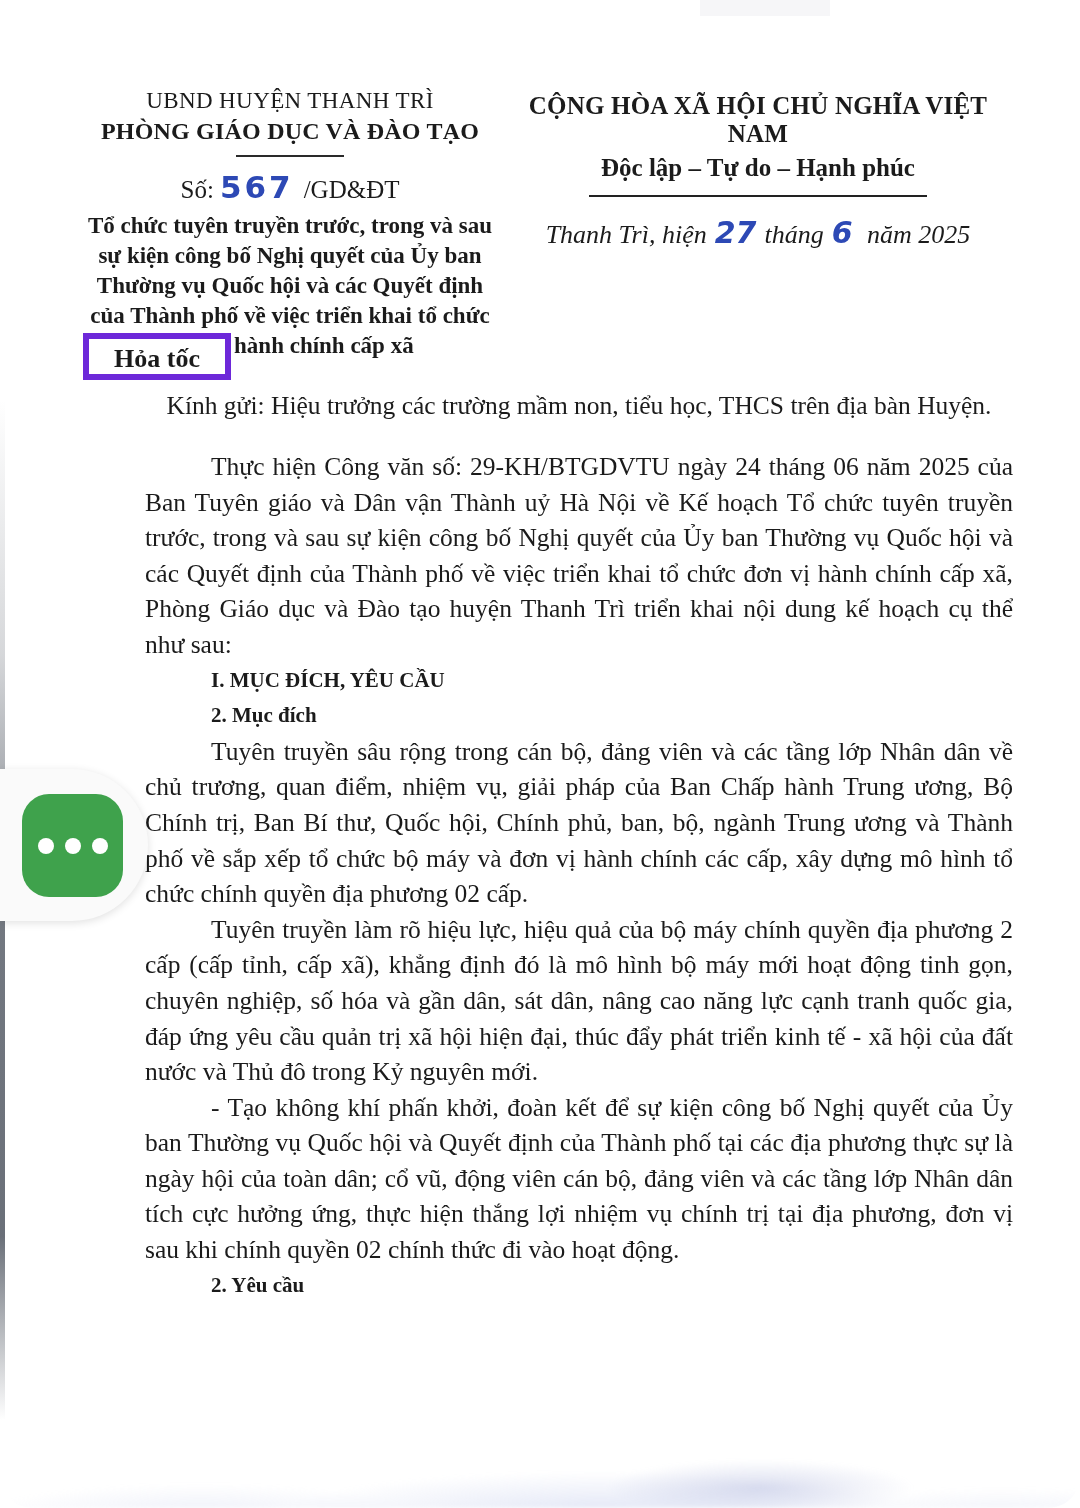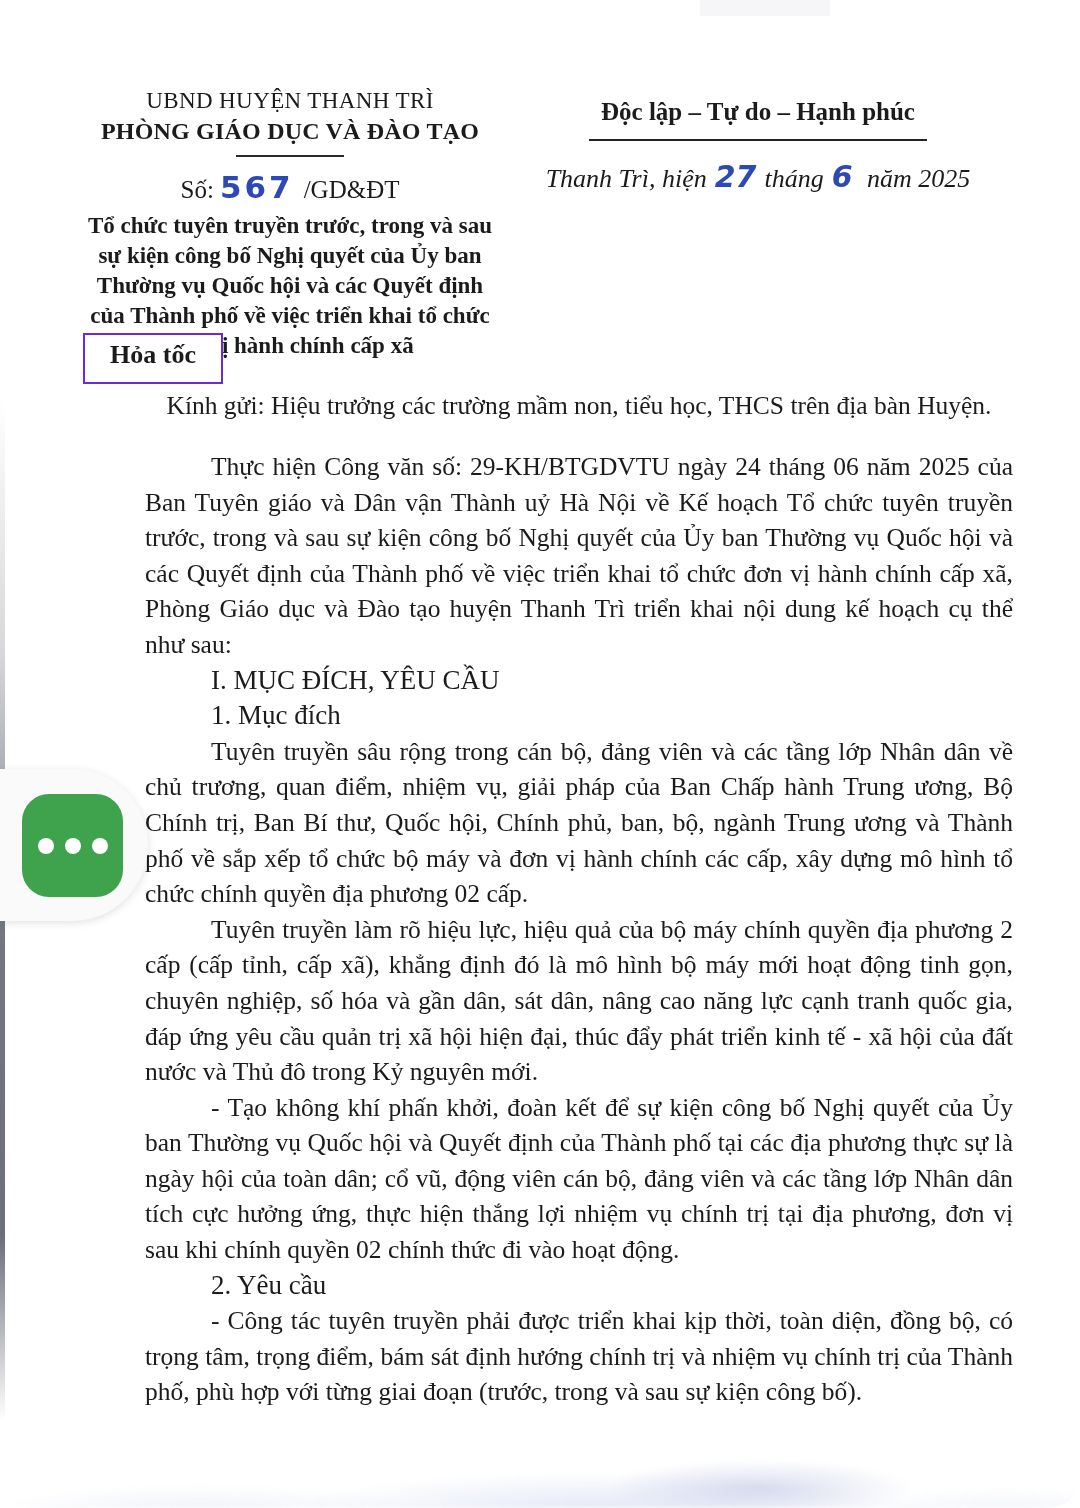--- a/index.html
+++ b/index.html
@@ -51,22 +51,22 @@
     padding: 0 12px 13px;
     border-bottom: 2.5px solid #222;
   }
   .dateline { margin-top: 18px; font-size: 26px; font-style: italic; }
   .dateline .handwritten { font-size: 30px; padding: 0 8px; }
 
   
   .urgency-box {
     position: absolute;
     left: 83px; top: 333px;
-    border: 2px solid #6d28d9;
-    padding: 5px 25px 12px;
+    border: 6px solid #6d28d9;
+    padding: 5px 25px 0;
     font-size: 26px;
     font-weight: 700;
     background: #fff;
   }
 
   
   .salutation {
     position: absolute;
     left: 145px; top: 391px; width: 868px;
     font-size: 25.5px;
@@ -76,22 +76,22 @@
     position: absolute;
     left: 145px; top: 449px; width: 868px;
     font-size: 25.5px;
     line-height: 35.6px;
   }
   .doc-body p.body-para {
     text-align: justify;
     text-indent: 66px;
   }
   .doc-body h3.body-heading {
-    font-size: 27px;
-    font-weight: 400;
+    font-size: 21px;
+    font-weight: 700;
     text-indent: 66px;
     line-height: 35.6px;
   }
 
   
   .float-pill {
     position: absolute;
     left: 0; top: 769px;
     width: 148px; height: 152px;
     background: #fafafa;
@@ -155,37 +155,37 @@
 
   <div class="header-left">
     <div class="org-parent">UBND HUYỆN THANH TRÌ</div>
     <div class="org-name">PHÒNG GIÁO DỤC VÀ ĐÀO TẠO</div>
     <div class="org-rule"></div>
     <div class="doc-number"><span>Số:</span><span class="handwritten">567</span><span>/GD&amp;ĐT</span></div>
     <div class="doc-subject">Tổ chức tuyên truyền trước, trong và sau sự kiện công bố Nghị quyết của Ủy ban Thường vụ Quốc hội và các Quyết định của Thành phố về việc triển khai tổ chức đơn vị hành chính cấp xã</div>
   </div>
 
   <div class="header-right">
+    <div class="national-title">CỘNG HÒA XÃ HỘI CHỦ NGHĨA VIỆT NAM</div>
     <div><span class="national-motto">Độc lập – Tự do – Hạnh phúc</span></div>
     <div class="dateline"><span>Thanh Trì, hiện</span><span class="handwritten">27</span><span>tháng</span><span class="handwritten">6</span> <span>năm 2025</span></div>
   </div>
 
   <div class="urgency-box">Hỏa tốc</div>
 
   <div class="salutation">Kính gửi: Hiệu trưởng các trường mầm non, tiểu học, THCS trên địa bàn Huyện.</div>
 
   <div class="doc-body">
       <p class="body-para">Thực hiện Công văn số: 29-KH/BTGDVTU ngày 24 tháng 06 năm 2025 của Ban Tuyên giáo và Dân vận Thành uỷ Hà Nội về Kế hoạch Tổ chức tuyên truyền trước, trong và sau sự kiện công bố Nghị quyết của Ủy ban Thường vụ Quốc hội và các Quyết định của Thành phố về việc triển khai tổ chức đơn vị hành chính cấp xã, Phòng Giáo dục và Đào tạo huyện Thanh Trì triển khai nội dung kế hoạch cụ thể như sau:</p>
       <h3 class="body-heading">I. MỤC ĐÍCH, YÊU CẦU</h3>
-      <h3 class="body-heading">1. Mục đích</h3>
+      <h3 class="body-heading">2. Mục đích</h3>
       <p class="body-para">Tuyên truyền sâu rộng trong cán bộ, đảng viên và các tầng lớp Nhân dân về chủ trương, quan điểm, nhiệm vụ, giải pháp của Ban Chấp hành Trung ương, Bộ Chính trị, Ban Bí thư, Quốc hội, Chính phủ, ban, bộ, ngành Trung ương và Thành phố về sắp xếp tổ chức bộ máy và đơn vị hành chính các cấp, xây dựng mô hình tổ chức chính quyền địa phương 02 cấp.</p>
       <p class="body-para">Tuyên truyền làm rõ hiệu lực, hiệu quả của bộ máy chính quyền địa phương 2 cấp (cấp tỉnh, cấp xã), khẳng định đó là mô hình bộ máy mới hoạt động tinh gọn, chuyên nghiệp, số hóa và gần dân, sát dân, nâng cao năng lực cạnh tranh quốc gia, đáp ứng yêu cầu quản trị xã hội hiện đại, thúc đẩy phát triển kinh tế - xã hội của đất nước và Thủ đô trong Kỷ nguyên mới.</p>
       <p class="body-para">- Tạo không khí phấn khởi, đoàn kết để sự kiện công bố Nghị quyết của Ủy ban Thường vụ Quốc hội và Quyết định của Thành phố tại các địa phương thực sự là ngày hội của toàn dân; cổ vũ, động viên cán bộ, đảng viên và các tầng lớp Nhân dân tích cực hưởng ứng, thực hiện thắng lợi nhiệm vụ chính trị tại địa phương, đơn vị sau khi chính quyền 02 chính thức đi vào hoạt động.</p>
       <h3 class="body-heading">2. Yêu cầu</h3>
-      <p class="body-para">- Công tác tuyên truyền phải được triển khai kịp thời, toàn diện, đồng bộ, có trọng tâm, trọng điểm, bám sát định hướng chính trị và nhiệm vụ chính trị của Thành phố, phù hợp với từng giai đoạn (trước, trong và sau sự kiện công bố).</p>
     </div>
 
   <div class="edge-shadow"></div>
 
   <div class="float-pill">
     <button class="more-button">
       <span style="display:flex;gap:11px;">
         <i class="dot"></i>
         <i class="dot"></i>
         <i class="dot"></i>

